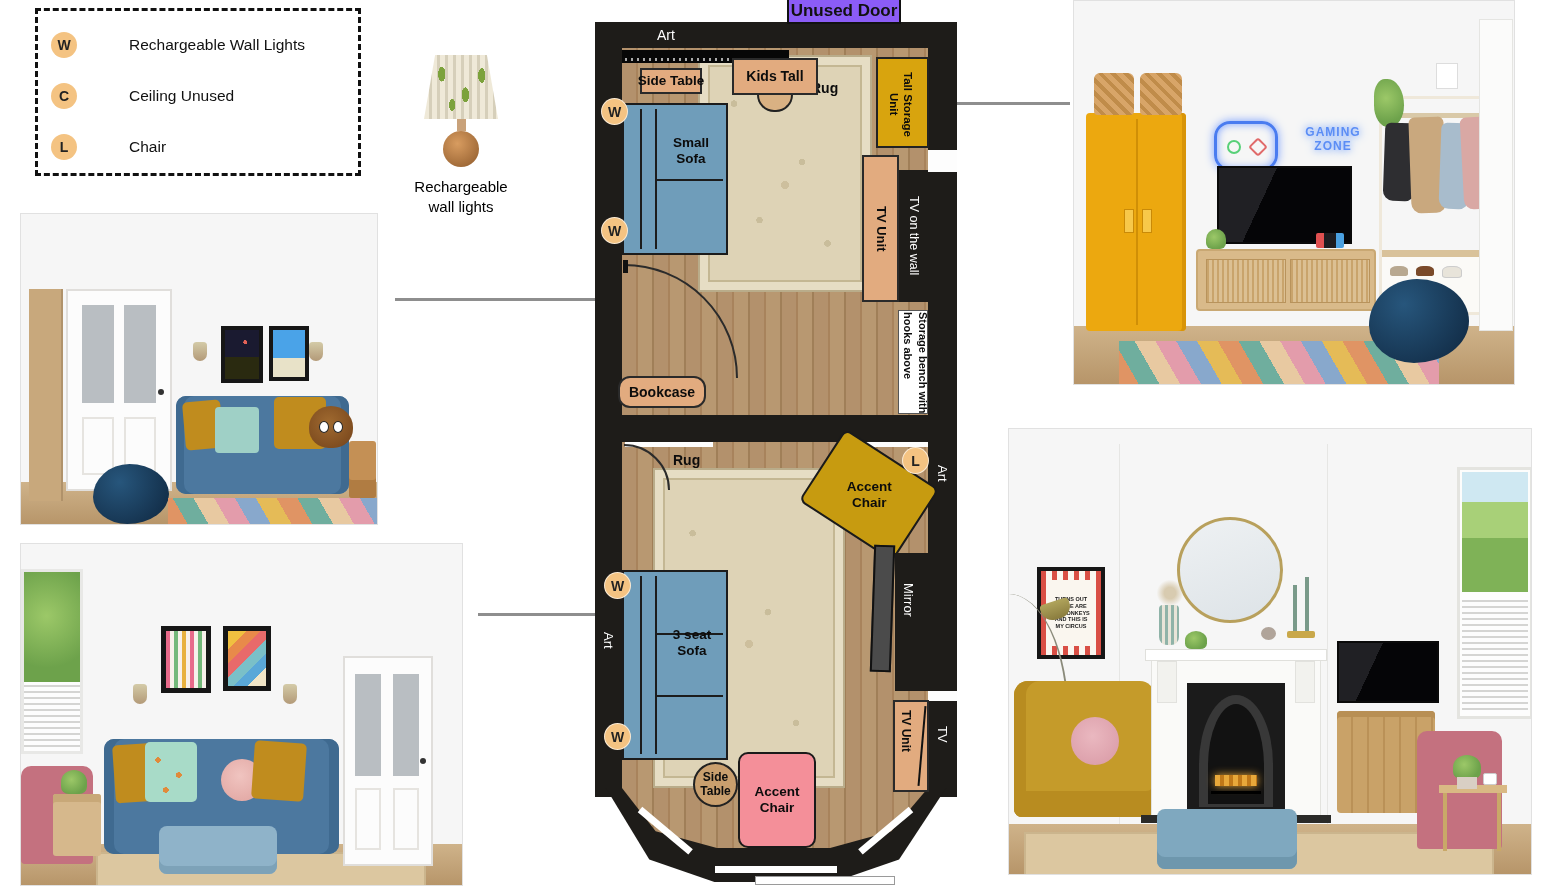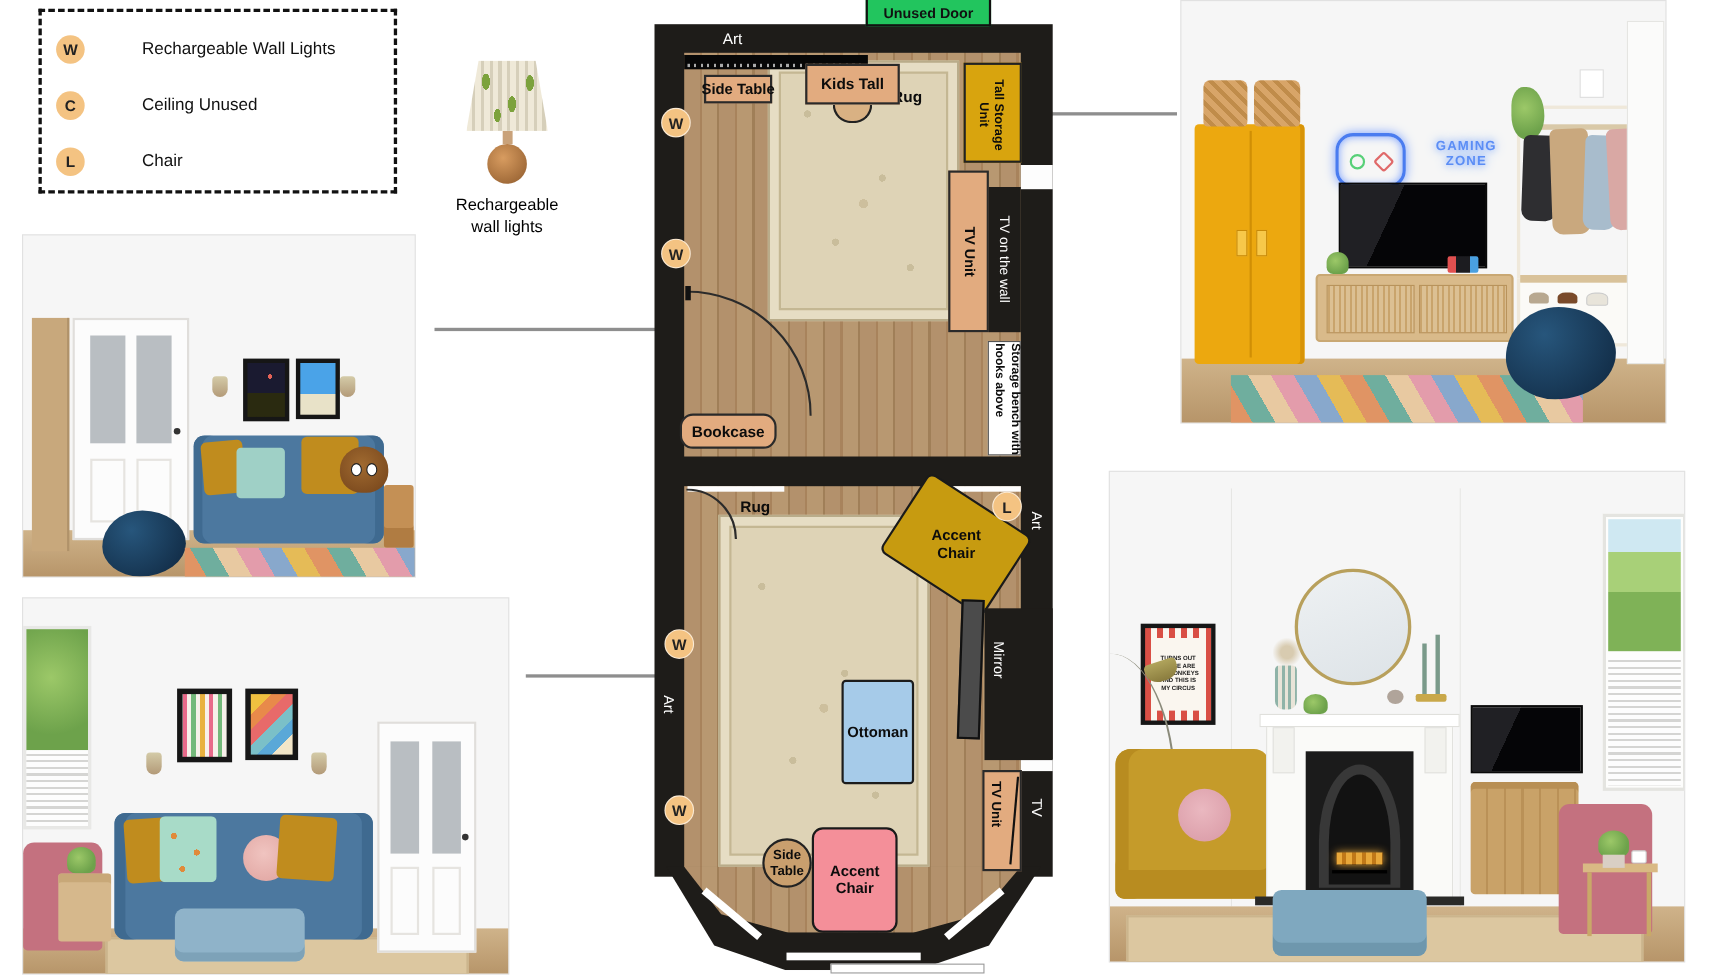--- a/index.html
+++ b/index.html
@@ -102,22 +102,22 @@
 <div class="abs cline" style="left:395px;top:298px;width:210px;"></div>
 <div class="abs cdot" style="left:596px;top:291px;"></div>
 <div class="abs cline" style="left:478px;top:613px;width:129px;"></div>
 <div class="abs cdot" style="left:598px;top:606px;"></div>
 <div class="abs cline" style="left:948px;top:102px;width:122px;"></div>
 <div class="abs cdot" style="left:940px;top:95px;"></div>
 
 <div class="abs plan">
   <div class="abs planbody"></div>
 
-  <div class="abs" style="left:192px;top:0;width:110px;height:22px;background:#22c55e;border:2px solid #111;border-top:none;
-       display:flex;align-items:center;justify-content:center;font-size:13px;font-weight:600;z-index:8;">Unused Door</div>
+  <div class="abs" style="left:192px;top:0;width:110px;height:22px;background:#8b5cf6;border:2px solid #111;border-top:none;
+       display:flex;align-items:center;justify-content:center;font-size:17px;font-weight:600;z-index:8;">Unused Door</div>
 
   <div class="abs wood floor-upper"></div>
   <div class="abs wood floor-lower"></div>
   <div class="abs whitenotch" style="left:333px;top:150px;width:29px;height:22px;"></div>
   <div class="abs whitenotch" style="left:30px;top:442px;width:88px;height:5px;"></div>
   <div class="abs whitenotch" style="left:248px;top:442px;width:85px;height:5px;"></div>
   <div class="abs whitenotch" style="left:333px;top:690px;width:29px;height:11px;"></div>
 
   <div class="abs" style="left:0;top:788px;width:362px;height:94px;background:#1e1c19;
        clip-path:polygon(3% 0,97% 0,84% 76%,66% 100%,33% 100%,15% 76%);"></div>
@@ -140,20 +140,26 @@
   </div>
   <div class="abs tanbox" style="left:137px;top:58px;width:86px;height:37px;display:flex;align-items:center;justify-content:center;z-index:3;">
     <span class="plabel" style="white-space:nowrap;font-size:14px;">Kids Tall</span>
   </div>
   <div class="abs" style="left:162px;top:95px;width:36px;height:17px;background:#d9b183;border:2px solid #222;border-top:none;border-radius:0 0 22px 22px;box-sizing:border-box;"></div>
 
   <div class="abs goldbox" style="left:281px;top:57px;width:53px;height:91px;z-index:3;">
     <span class="plabel vtext" style="position:absolute;left:8px;top:3px;height:84px;font-size:11.5px;line-height:1.2;">Tall Storage Unit</span>
   </div>
 
+  <div class="abs bluebox" style="left:27px;top:103px;width:106px;height:152px;z-index:3;">
+    <div class="abs seam" style="left:16px;top:4px;bottom:4px;width:2px;"></div>
+    <div class="abs seam" style="left:31px;top:4px;bottom:4px;width:2px;"></div>
+    <div class="abs seam" style="left:31px;right:3px;top:50%;height:2px;"></div>
+    <div class="abs plabel" style="left:34px;top:30px;width:66px;font-size:13.5px;">Small Sofa</div>
+  </div>
 
   <div class="abs tanbox" style="left:267px;top:155px;width:37px;height:147px;z-index:3;display:flex;align-items:center;justify-content:center;">
     <span class="plabel vtext" style="font-size:13px;">TV Unit</span>
   </div>
   <div class="abs" style="left:304px;top:170px;width:29px;height:132px;background:#1e1c19;z-index:3;display:flex;align-items:center;justify-content:center;">
     <span class="wtext vtext" style="font-size:12.5px;white-space:nowrap;">TV on the wall</span>
   </div>
 
 
   <div class="abs tanbox" style="left:23px;top:376px;width:88px;height:32px;z-index:3;display:flex;align-items:center;justify-content:center;border-radius:12px;">
@@ -177,25 +183,28 @@
   </div>
 
   <div class="abs wtext vtext" style="left:340px;top:465px;font-size:13px;z-index:4;">Art</div>
   <div class="abs wtext vtext" style="left:6px;top:632px;font-size:13px;z-index:4;">Art</div>
 
   <div class="abs" style="left:300px;top:553px;width:62px;height:138px;background:#1e1c19;z-index:3;">
     <span class="wtext vtext" style="position:absolute;left:6px;top:30px;font-size:13px;">Mirror</span>
   </div>
   <div class="abs" style="left:277px;top:545px;width:21px;height:127px;background:#4b4b4b;border:2px solid #111;box-sizing:border-box;transform:rotate(2deg);z-index:3;"></div>
 
-
-  <div class="abs" style="left:170px;top:618px;width:66px;height:95px;background:#a6cbe9;border:2px solid #1c1c1c;border-radius:4px;
-       box-sizing:border-box;z-index:3;display:flex;align-items:center;justify-content:center;">
-    <span class="plabel" style="font-size:13.5px;">Ottoman</span>
-  </div>
+  <div class="abs bluebox" style="left:27px;top:570px;width:106px;height:190px;z-index:3;">
+    <div class="abs seam" style="left:16px;top:4px;bottom:4px;width:2px;"></div>
+    <div class="abs seam" style="left:31px;top:4px;bottom:4px;width:2px;"></div>
+    <div class="abs seam" style="left:31px;right:3px;top:33%;height:2px;"></div>
+    <div class="abs seam" style="left:31px;right:3px;top:66%;height:2px;"></div>
+    <div class="abs plabel" style="left:38px;top:55px;width:60px;font-size:13.5px;">3 seat Sofa</div>
+  </div>
+
 
   <div class="abs tanbox" style="left:298px;top:700px;width:36px;height:92px;z-index:3;">
     <span class="plabel vtext" style="position:absolute;left:3px;top:8px;font-size:12px;">TV Unit</span>
     <div class="abs" style="left:26px;top:4px;bottom:4px;width:2px;background:#111;transform:rotate(5deg);"></div>
   </div>
   <div class="abs wtext vtext" style="left:340px;top:726px;font-size:13px;z-index:4;">TV</div>
 
   <div class="abs" style="left:98px;top:762px;width:45px;height:45px;border-radius:50%;background:#c99f6e;border:2px solid #222;
        box-sizing:border-box;z-index:4;display:flex;align-items:center;justify-content:center;">
     <span class="plabel" style="font-size:12px;">Side Table</span>

